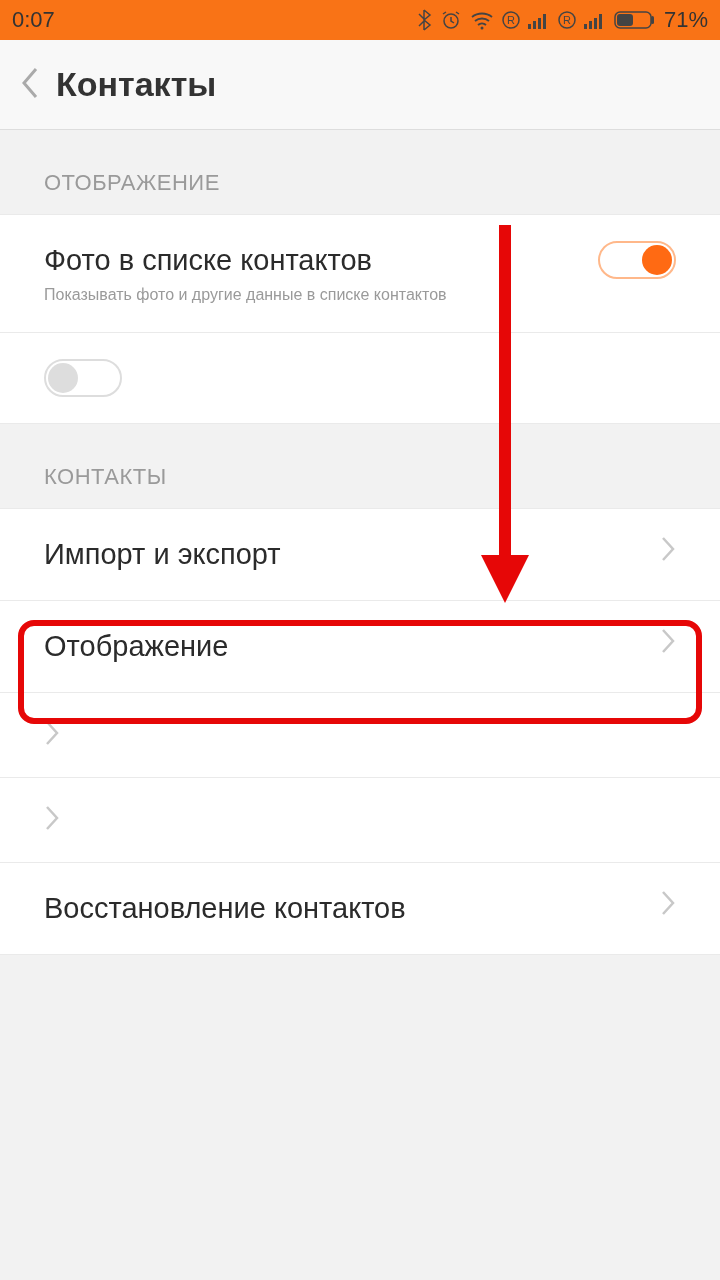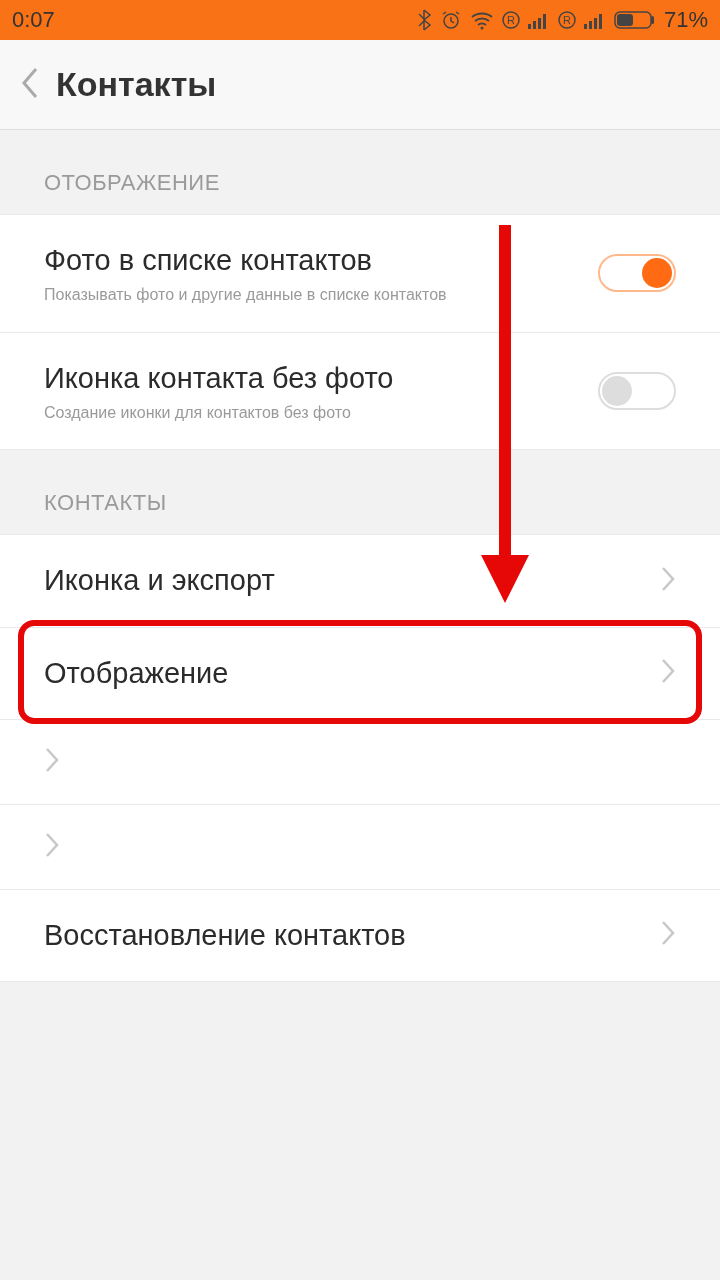--- a/index.html
+++ b/index.html
@@ -39,21 +39,20 @@
       font-size: 22px;
       color: #9a9a9a;
       padding: 40px 44px 18px 44px;
       letter-spacing: 0.5px;
     }
     .row {
       background: #fff;
       padding: 26px 44px;
       display: flex;
       justify-content: space-between;
-      align-items: center;
       border-bottom: 1px solid #eaeaea;
       position: relative;
     }
     .row:first-of-type { border-top: 1px solid #eaeaea; }
     .row-text { flex: 1; }
     .row-title { font-size: 29px; color: #2b2b2b; line-height: 1.35; }
     .row-subtitle { font-size: 16px; color: #9a9a9a; margin-top: 4px; line-height: 1.35; }
     .row-subtitle-narrow { max-width: 450px; }
     .toggle {
       width: 78px; height: 38px; border-radius: 19px; position: relative;
@@ -148,36 +147,32 @@
       <div class="row-text">
         <div class="row-title">Фото в списке контактов</div>
         <div class="row-subtitle row-subtitle-narrow">Показывать фото и другие данные в списке контактов</div>
       </div>
       <div class="toggle on">
           <div class="toggle-knob"></div>
         </div>
     </div>
 
     <div class="row">
-      <div class="row-text">
-        <div class="row-title">Иконка контакта без фото</div>
-        <div class="row-subtitle">Создание иконки для контактов без фото</div>
-      </div>
       <div class="toggle off">
           <div class="toggle-knob"></div>
         </div>
     </div>
   </div>
 
   <div class="section-header">КОНТАКТЫ</div>
 
   <div class="row-group">
     <div class="row">
       <div class="row-text">
-          <div class="row-title">Иконка и экспорт</div>
+          <div class="row-title">Импорт и экспорт</div>
         </div>
       <span class="chevron"><svg width="16" height="28" viewBox="0 0 16 28">
             <path d="M3 3l10 11L3 25" fill="none" stroke="#c8c8c8" stroke-width="2.5"></path>
           </svg></span>
     </div>
 
     <div class="row">
       <div class="row-text">
           <div class="row-title">Отображение</div>
         </div>

